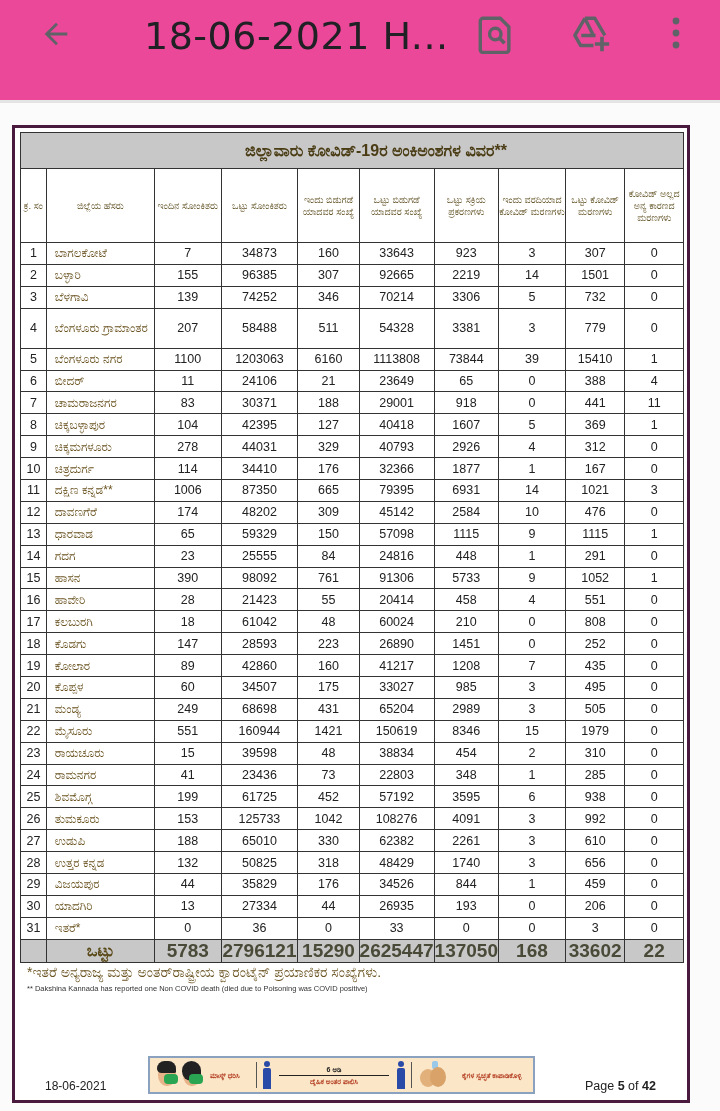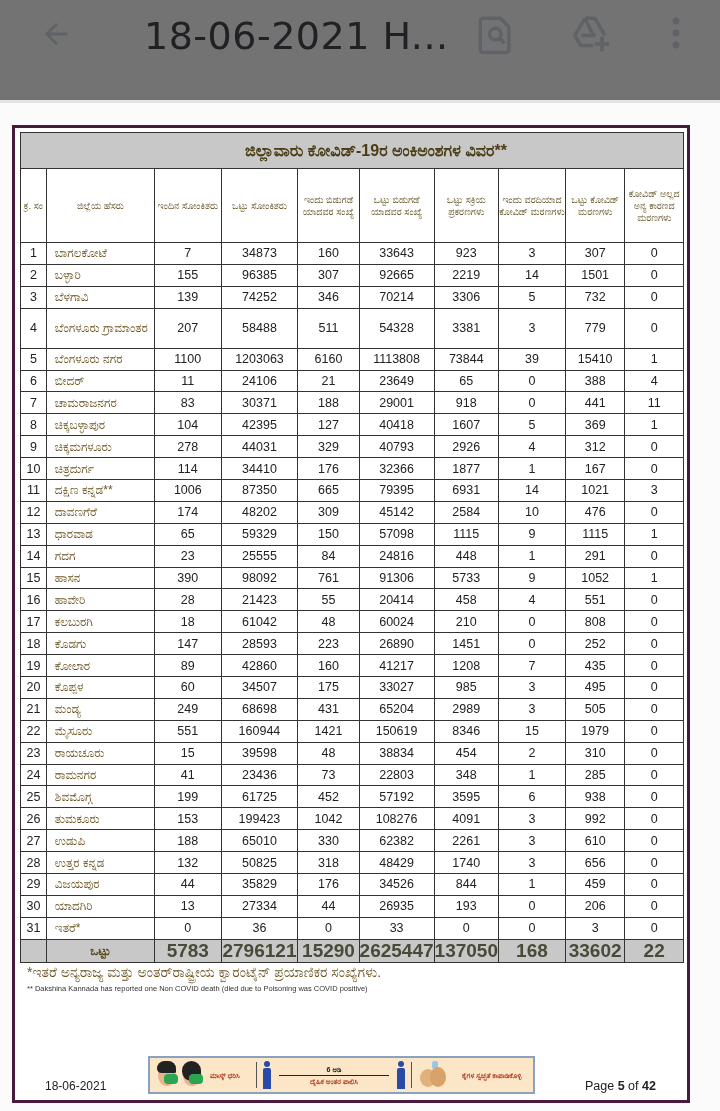--- a/index.html
+++ b/index.html
@@ -1,31 +1,31 @@
 <!DOCTYPE html>
 <html><head>
 <meta charset="utf-8">
 <style>
   * { box-sizing: border-box; margin: 0; padding: 0; }
   body { width: 720px; height: 1111px; background: #ffffff; font-family: "Liberation Sans", "DejaVu Sans", sans-serif; overflow: hidden; position: relative; }
-  .appbar { position: absolute; left: 0; top: 0; width: 720px; height: 100px; background: #737373; display: flex; align-items: center; }
+  .appbar { position: absolute; left: 0; top: 0; width: 720px; height: 100px; background: #ec4899; display: flex; align-items: center; }
   .appbar .back { position: absolute; left: 36px; top: 14px; width: 40px; height: 40px; display: flex; align-items: center; justify-content: center; }
   .appbar .title { position: absolute; left: 144px; top: 14px; font-size: 38px; color: #202124; letter-spacing: 0.5px; font-family: "DejaVu Sans", sans-serif; }
   .appbar .ic { position: absolute; top: 12px; width: 40px; height: 44px; display: flex; align-items: center; justify-content: center; }
   .divider { position: absolute; left: 0; top: 100px; width: 720px; height: 3px; background: #e4e4e4; }
   .page { position: absolute; left: 0; top: 103px; width: 720px; height: 1008px; background: #fbfbfb; }
   .sheet { position: absolute; left: 12px; top: 22px; width: 678px; height: 978px; border: 3px solid #4a1a3e; background: #fff; }
   table.main { position: absolute; left: 5px; top: 4px; width: 664px; border-collapse: collapse; font-family: "Liberation Sans", sans-serif; }
   table.main td, table.main th { border: 1px solid #333; text-align: center; font-size: 12.5px; color: #222; padding: 0; height: 21.9px; }
   table.main th { font-weight: normal; font-size: 9.5px; color: #5a4a1a; line-height: 12px; height: 74px; }
   table.main .titlecell { background: #c8c8c8; height: 36px; font-size: 16px; font-weight: bold; color: #4a3c14; padding-left: 48px; }
   table.main td.name { text-align: left; padding-left: 8px; color: #6a5320; font-size: 12px; }
   table.main tr.tall td { height: 40px; }
   table.main tr.total td { background: #c8c8c8; font-weight: bold; font-size: 19px; color: #4a4a38; height: 23px; }
-  table.main tr.total td.lbl { color: #5a4a1a; font-size: 12px; }
+  table.main tr.total td.lbl { color: #5a4a1a; font-size: 16px; }
   .notes { position: absolute; left: 12px; top: 836px; font-size: 14px; color: #6a5320; }
   .notes2 { position: absolute; left: 12px; top: 856px; font-size: 7.5px; color: #333; }
   .foot-date { position: absolute; left: 30px; top: 951px; font-size: 12px; color: #222; text-align: center; }
   .foot-page { position: absolute; left: 570px; top: 951px; font-size: 12.5px; color: #222; }
   .foot-page b { font-weight: bold; }
   .banner { position: absolute; left: 133px; top: 928px; width: 387px; height: 38px; background: #fbe6c8; border: 2px solid #8aa2c0; display: flex; align-items: center; }
   .banner .seg { display: flex; align-items: center; height: 100%; }
   .banner .sep { width: 1px; height: 26px; background: #555; margin: 0 6px; }
   .banner .kn { font-size: 7px; color: #b23a1e; line-height: 9px; font-weight: bold; }
   .person { width: 8px; height: 28px; position: relative; }
@@ -403,21 +403,21 @@
             <td>57192</td>
             <td>3595</td>
             <td>6</td>
             <td>938</td>
             <td>0</td>
           </tr>
           <tr>
             <td>26</td>
             <td class="name">ತುಮಕೂರು</td>
             <td>153</td>
-            <td>199423</td>
+            <td>125733</td>
             <td>1042</td>
             <td>108276</td>
             <td>4091</td>
             <td>3</td>
             <td>992</td>
             <td>0</td>
           </tr>
           <tr>
             <td>27</td>
             <td class="name">ಉಡುಪಿ</td>

